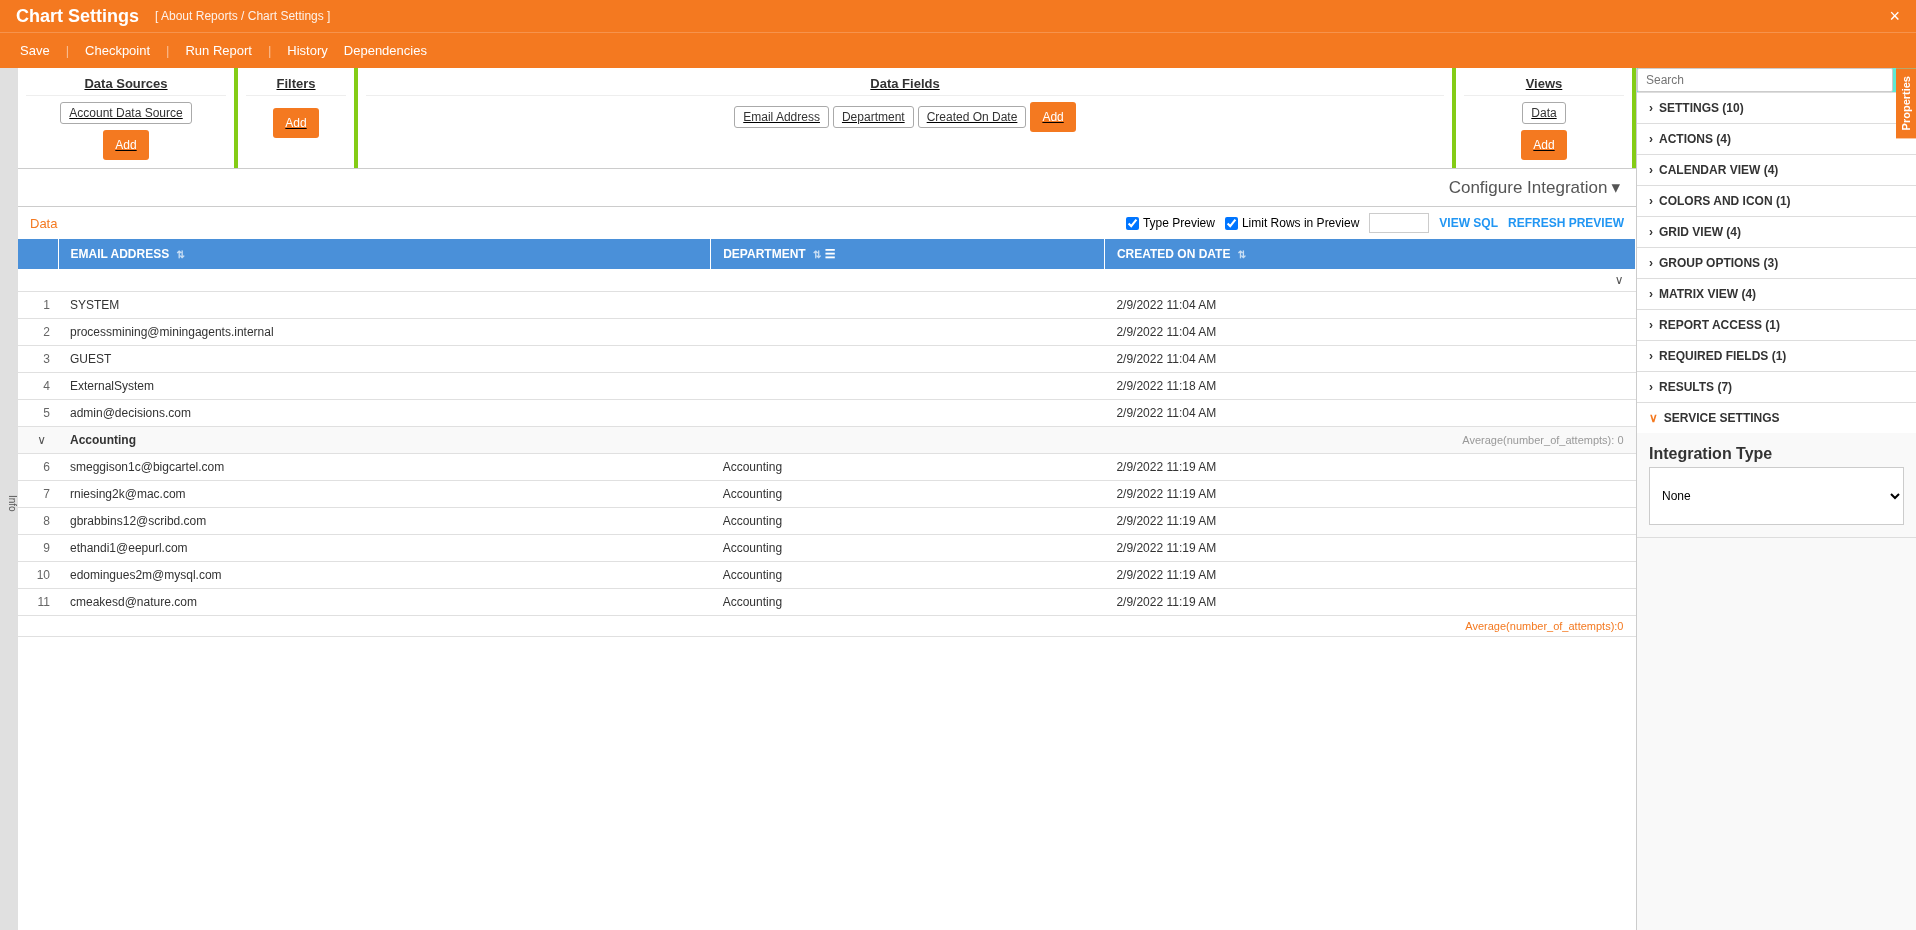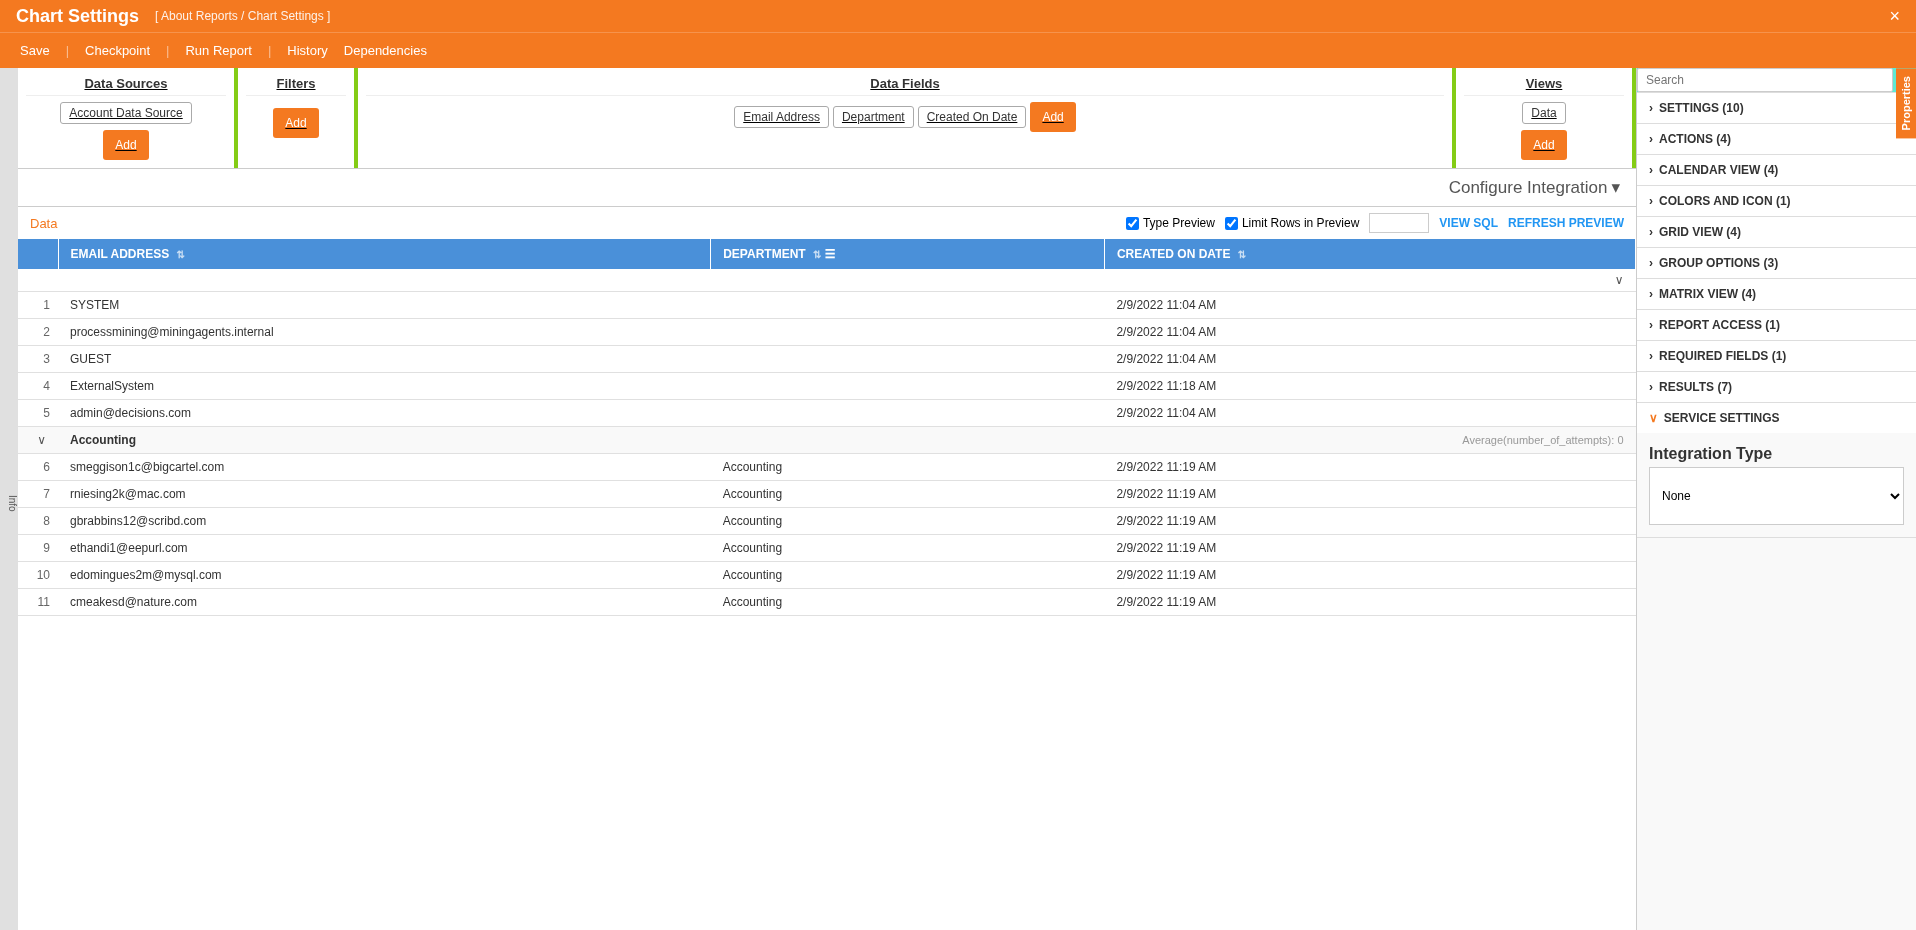--- a/index.html
+++ b/index.html
@@ -522,20 +522,23 @@
       <td>edomingues2m@mysql.com</td>
       <td>Accounting</td>
       <td>2/9/2022 11:19 AM</td>
     </tr>
               <tr>
       <td class="row-number">11</td>
       <td>cmeakesd@nature.com</td>
       <td>Accounting</td>
       <td>2/9/2022 11:19 AM</td>
     </tr>
+              <tr>
+    <td colspan="4" class="group-avg" style="text-align:right;color:#f47920;padding:4px 12px;">Average(number_of_attempts):0</td>
+  </tr>
             </tbody>
         </table>
       </div>
     </div>
   </div>
 
   <div class="right-panel" style="position:relative;">
 
     <div style="position:absolute;right:0;top:0;z-index:10;">
       <div style="writing-mode:vertical-rl;transform:rotate(180deg);background:#f47920;color:white;padding:8px 4px;font-size:11px;font-weight:bold;">Properties</div>

